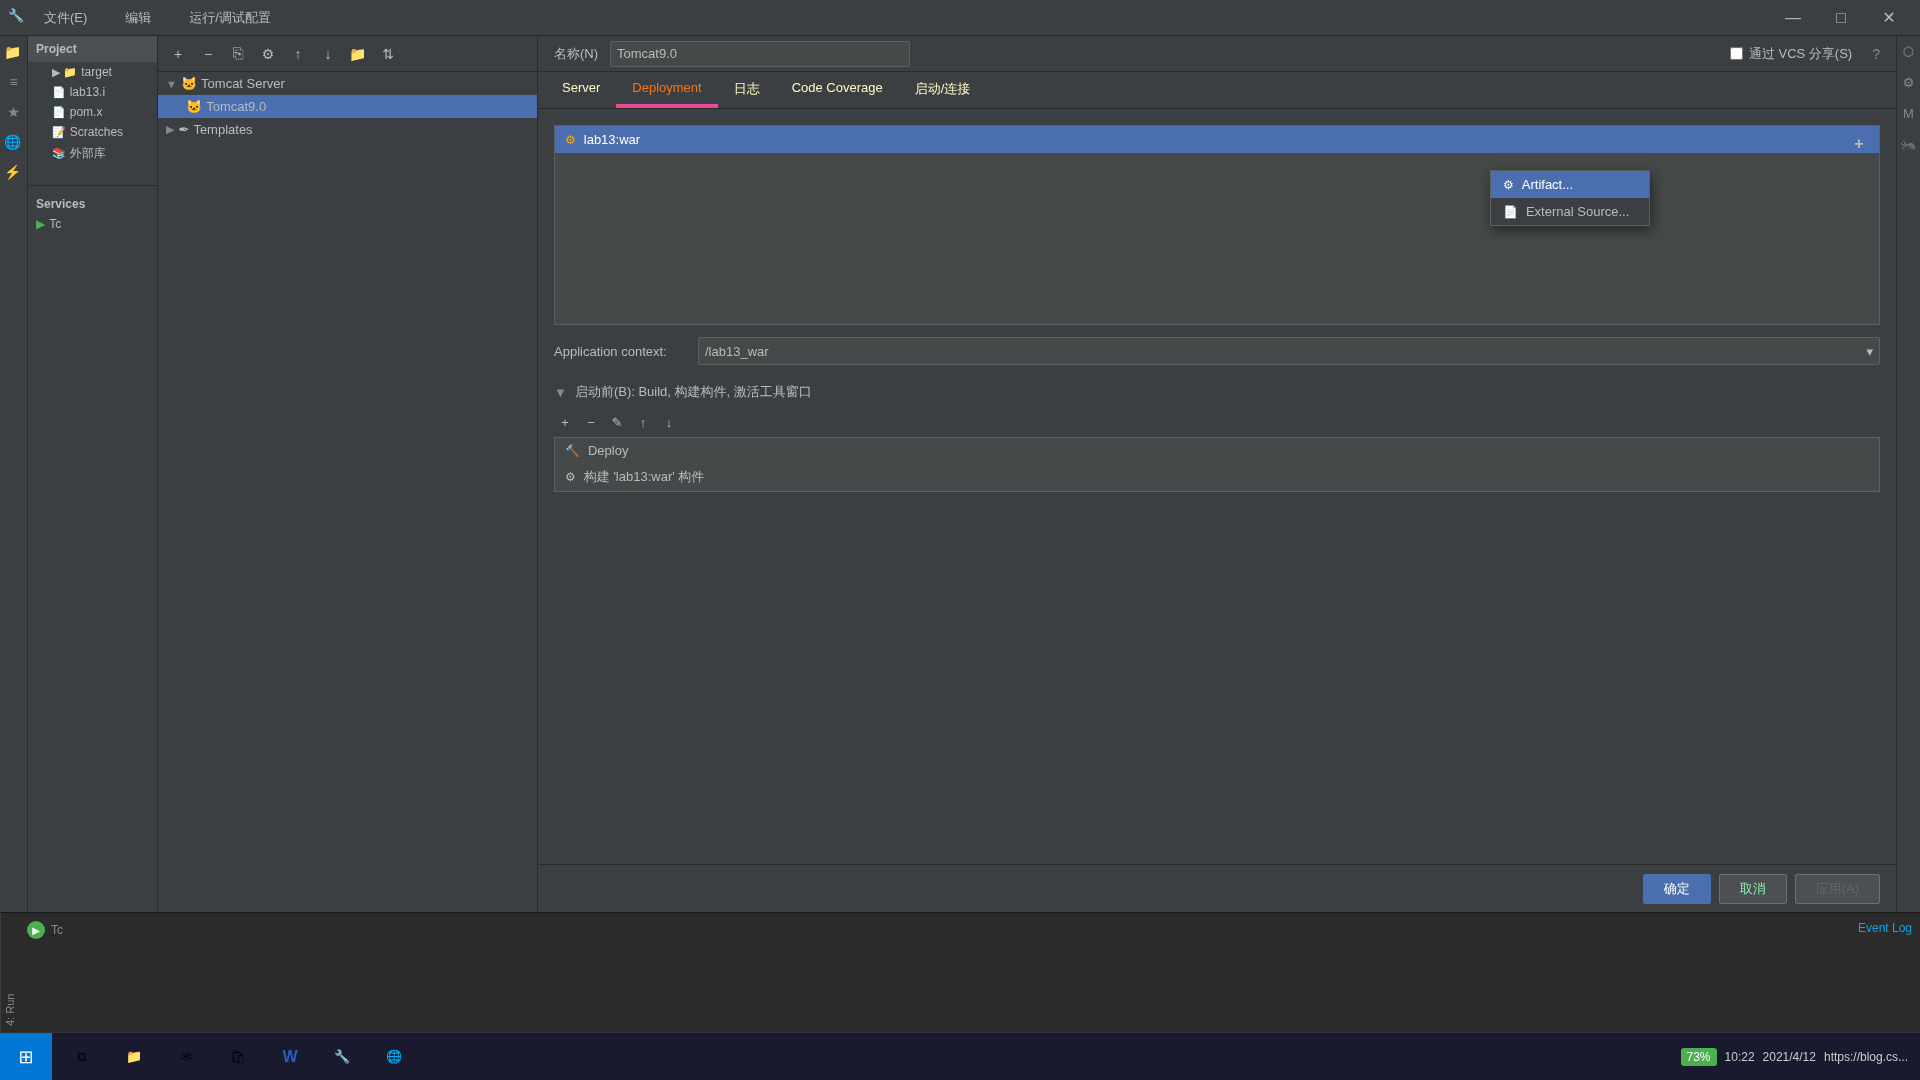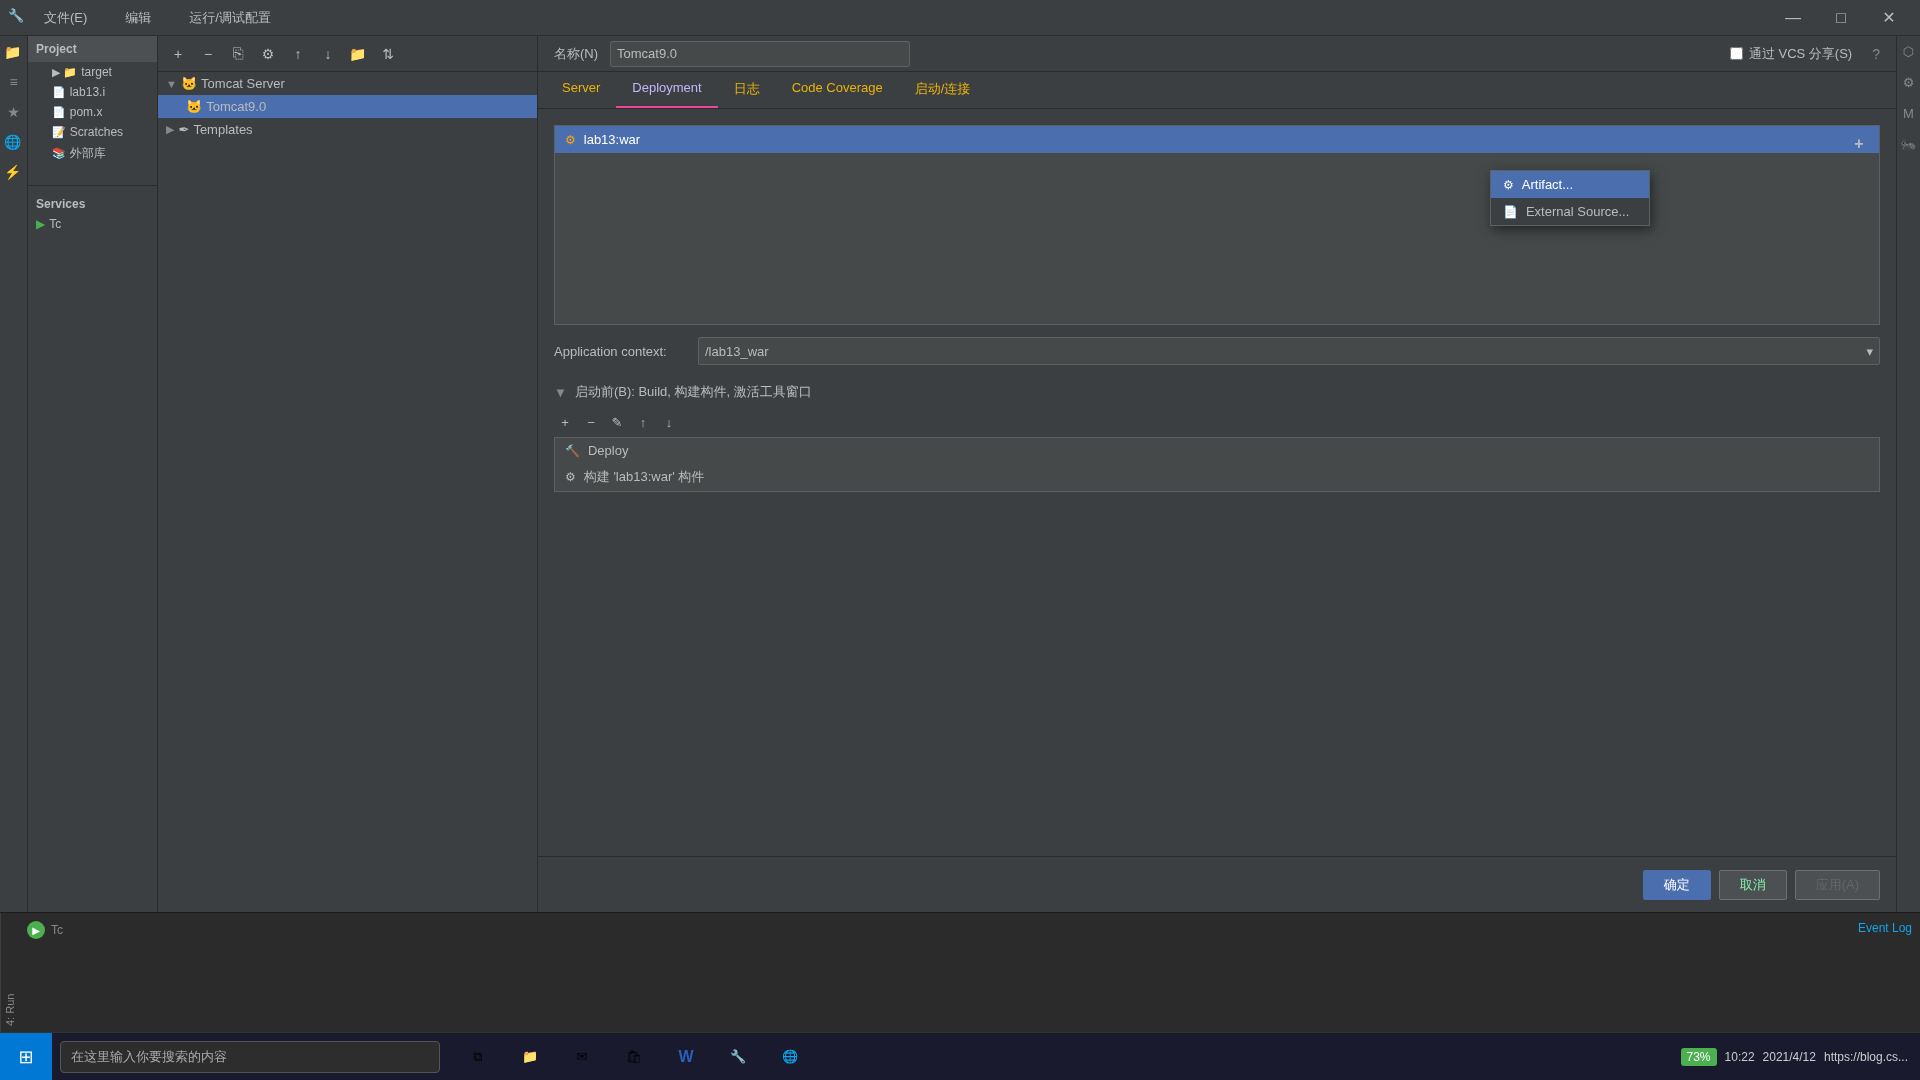--- a/index.html
+++ b/index.html
@@ -87,22 +87,22 @@
     }
     .share-checkbox { display: flex; align-items: center; gap: 6px; color: #bbb; font-size: 13px; margin-left: auto; }
     .share-checkbox input { cursor: pointer; }
     .help-btn { color: #888; cursor: pointer; font-size: 14px; margin-left: 8px; }
 
     
     .config-tabs {
       display: flex; border-bottom: 1px solid #2b2b2b; background: #3c3f41;
       padding: 0 8px;
     }
-    .config-tab { padding: 8px 16px; color: #eab308; font-size: 13px; cursor: pointer; border-bottom: 2px solid transparent; }
-    .config-tab.active { color: #c4b5fd; border-bottom: 2px solid #ec4899; }
+    .config-tab { padding: 8px 16px; color: #fef9c3; font-size: 13px; cursor: pointer; border-bottom: 2px solid transparent; }
+    .config-tab.active { color: #f97316; border-bottom: 4px solid #ec4899; }
 
     
     .config-content { flex: 1; overflow-y: auto; padding: 16px; display: flex; flex-direction: column; gap: 12px; }
 
     .section-header { color: #bbb; font-size: 13px; margin-bottom: 8px; }
 
     .deploy-table {
       border: 1px solid #5c6164; background: #45494a; min-height: 200px;
       position: relative; display: flex; flex-direction: column;
     }
@@ -144,21 +144,21 @@
     }
     .before-launch-header .arrow { color: #888; }
     .before-launch-toolbar { display: flex; gap: 4px; padding: 4px 0; }
     .bl-btn { width: 22px; height: 22px; display: flex; align-items: center; justify-content: center; color: #bbb; cursor: pointer; font-size: 13px; border-radius: 2px; }
     .before-launch-list { background: #45494a; border: 1px solid #5c6164; }
     .bl-item { display: flex; align-items: center; padding: 5px 10px; color: #bbb; font-size: 13px; cursor: pointer; }
     .bl-item .bl-icon { margin-right: 8px; font-size: 12px; }
 
     
     .config-bottom {
-      height: 56px; background: #3c3f41; border-top: 1px solid #2b2b2b;
+      height: 48px; background: #3c3f41; border-top: 1px solid #2b2b2b;
       display: flex; align-items: center; justify-content: flex-end; padding: 0 16px; gap: 8px;
     }
     .action-btn {
       padding: 5px 20px; background: #4c5052; border: 1px solid #6c7074;
       color: #86efac; font-size: 13px; cursor: pointer; border-radius: 2px;
     }
     .action-btn.primary { background: #4b6eaf; border-color: #4b6eaf; color: white; }
     .action-btn.disabled { color: #666; cursor: not-allowed; }
 
     
@@ -397,23 +397,20 @@
           <span>Tc</span>
         </div>
       </div>
       <div style="margin-left: auto; color: #0ea5e9; font-size: 12px; cursor: pointer;">Event Log</div>
     </div>
   </div>
 </div>
 
 <div class="taskbar">
   <div class="taskbar-start">⊞</div>
-  <div class="taskbar-search">
-    <span>在这里输入你要搜索的内容</span>
-  </div>
   <div class="taskbar-icons">
     <div class="taskbar-icon">⧉</div>
     <div class="taskbar-icon">📁</div>
     <div class="taskbar-icon">✉</div>
     <div class="taskbar-icon">🛍</div>
     <div class="taskbar-icon" style="color:#2b5eb8; font-weight:bold; font-size:16px;">W</div>
     <div class="taskbar-icon">🔧</div>
     <div class="taskbar-icon">🌐</div>
   </div>
   <div class="taskbar-right">

